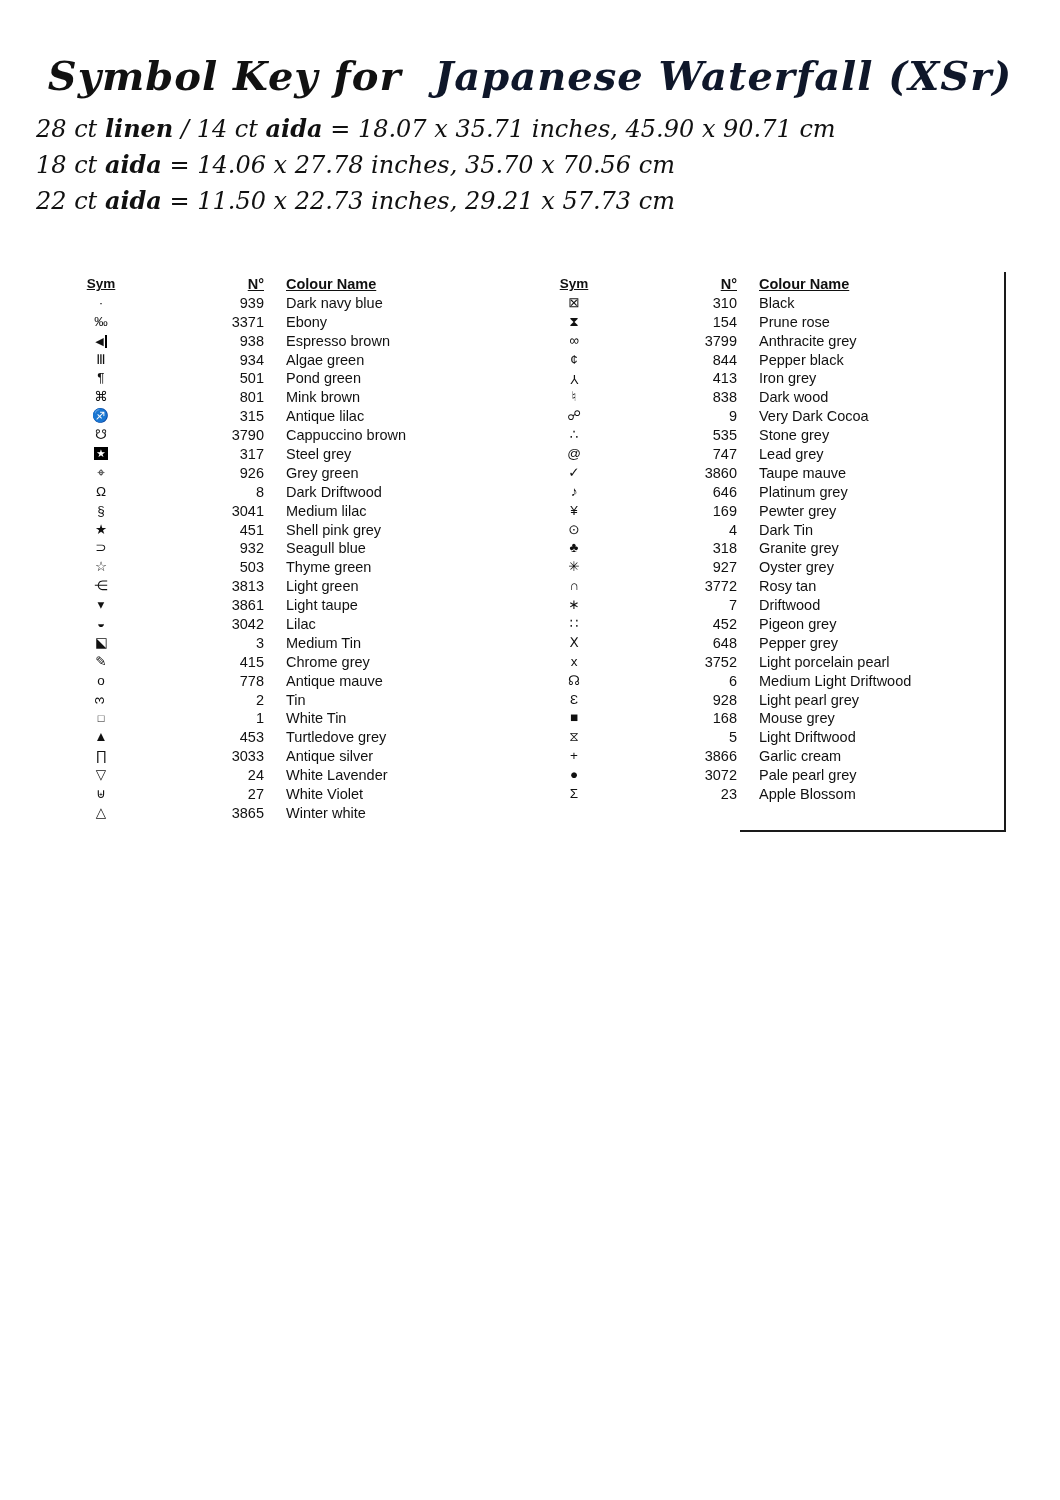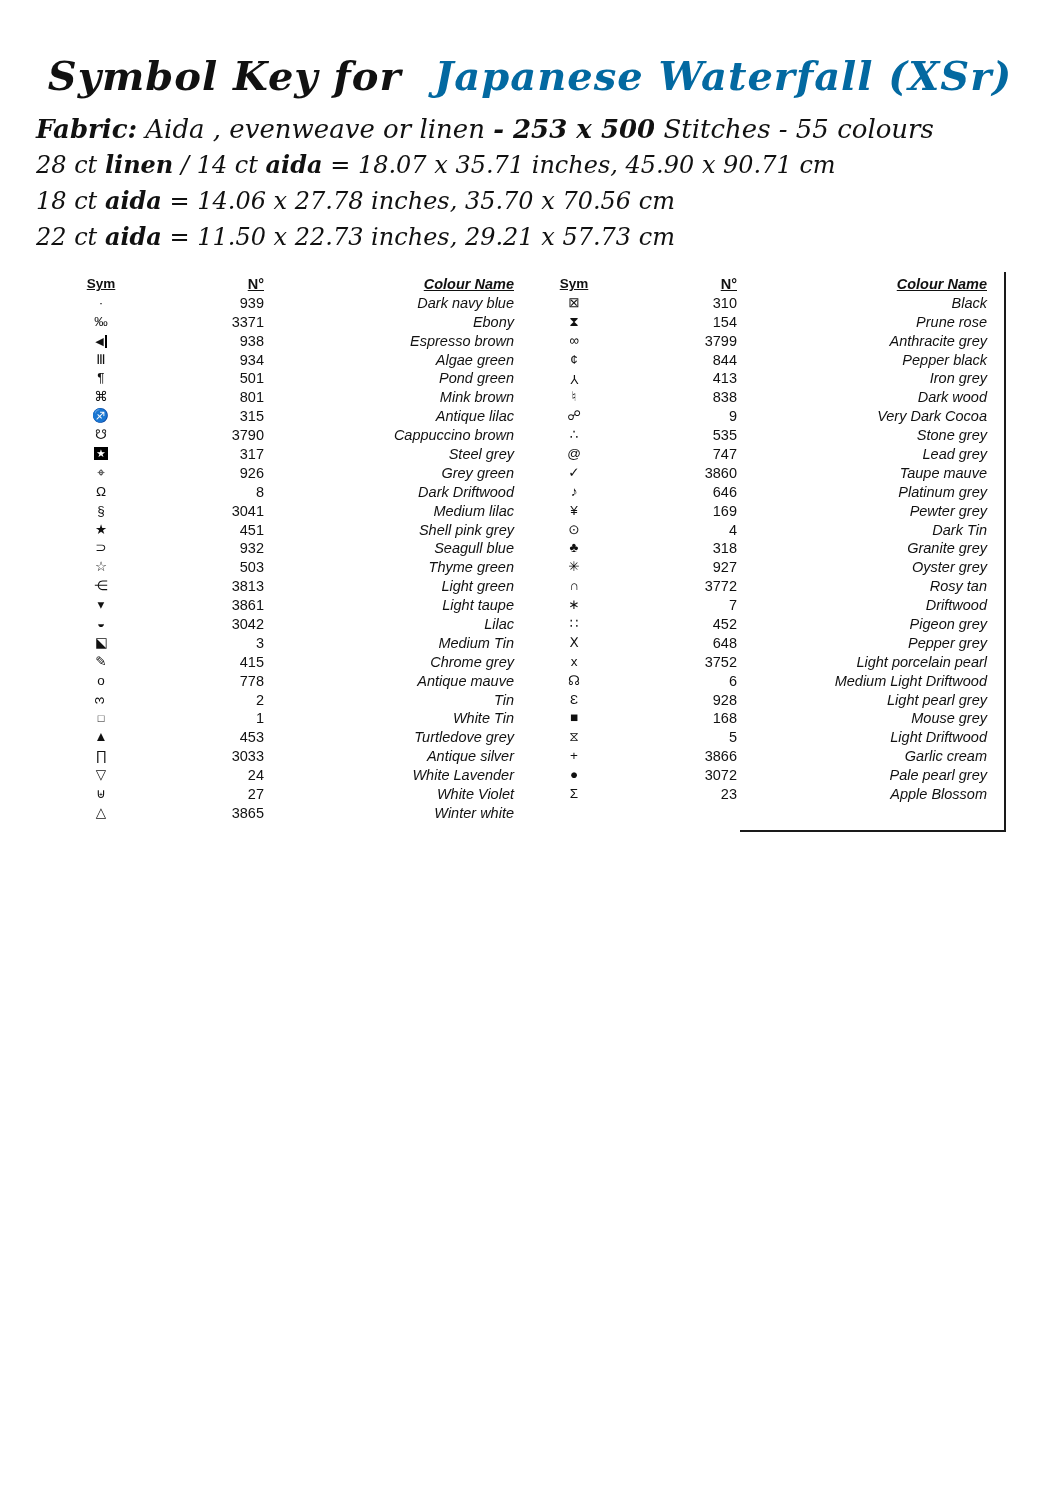--- a/index.html
+++ b/index.html
@@ -20,21 +20,21 @@
 
   
   .keytable{position:absolute;top:275px;display:grid;
             grid-template-columns:58px 134px 250px;grid-auto-rows:18.9px;
             font-size:14.5px;line-height:18.9px;}
   #table-left{left:72px;}
   #table-right{left:545px;}
   .hdr{font-weight:bold;text-decoration:underline;}
   .c-sym{text-align:center;font-size:13.5px;}
   .c-num{text-align:right;}
-  .c-name{text-align:right;padding-left:22px;white-space:nowrap;font-style:italic;}
+  .c-name{text-align:left;padding-left:22px;white-space:nowrap;}
 
   .sym{display:inline-block;}
   .sym.boxed{background:#000;color:#fff;font-size:10.5px;line-height:13px;
              padding:0 2px;vertical-align:1px;}
   .sym.barR{border-right:2px solid #000;padding-right:1px;line-height:13px;font-size:11px;}
   .sym.rotm90{transform:rotate(-90deg);}
   .sym.rot180{transform:rotate(180deg);font-size:13px;}
   .sym.flipH{transform:scaleX(-1);}
   .sym.sm{font-size:11px;}
 
@@ -42,25 +42,24 @@
   #frame-vline{position:absolute;left:1004px;top:272px;width:2px;height:560px;background:#1a1a1a;}
   #frame-hline{position:absolute;left:740px;top:830px;width:266px;height:2px;background:#1a1a1a;}
 </style>
 </head>
 <body>
 
 <div id="page">
 
   <div id="title">
     <span class="t-prefix">Symbol Key for</span>
-    <span class="t-name" id="title-name" style="color: #0369a1;">Japanese Waterfall (XSr)</span>
+    <span class="t-name" id="title-name" style="color: #0f172a;">Japanese Waterfall (XSr)</span>
   </div>
 
   <div id="fabric">
-      <div class="fline" style="font-size: 26px;"><span class="seg-b">Fabric:</span><span class="seg">  Aida , evenweave or  linen </span><span class="seg-b">- 253 x 500</span><span class="seg"> Stitches - 55 colours</span></div>
       <div class="fline"><span class="seg">28 ct </span><span class="seg-b">linen</span><span class="seg"> / 14 ct </span><span class="seg-b">aida</span><span class="seg"> = 18.07 x 35.71 inches, 45.90 x 90.71 cm</span></div>
       <div class="fline"><span class="seg">18 ct </span><span class="seg-b">aida</span><span class="seg">  = 14.06 x 27.78 inches, 35.70 x 70.56 cm</span></div>
       <div class="fline"><span class="seg">22 ct </span><span class="seg-b">aida</span><span class="seg"> = 11.50 x 22.73 inches, 29.21 x 57.73 cm</span></div>
     </div>
 
   <div id="table-left" class="keytable">
       <div class="c-sym hdr">Sym</div>
       <div class="c-num hdr">N°</div>
       <div class="c-name hdr">Colour Name</div>
       <div class="c-sym"><div class="sym">·</div></div>

